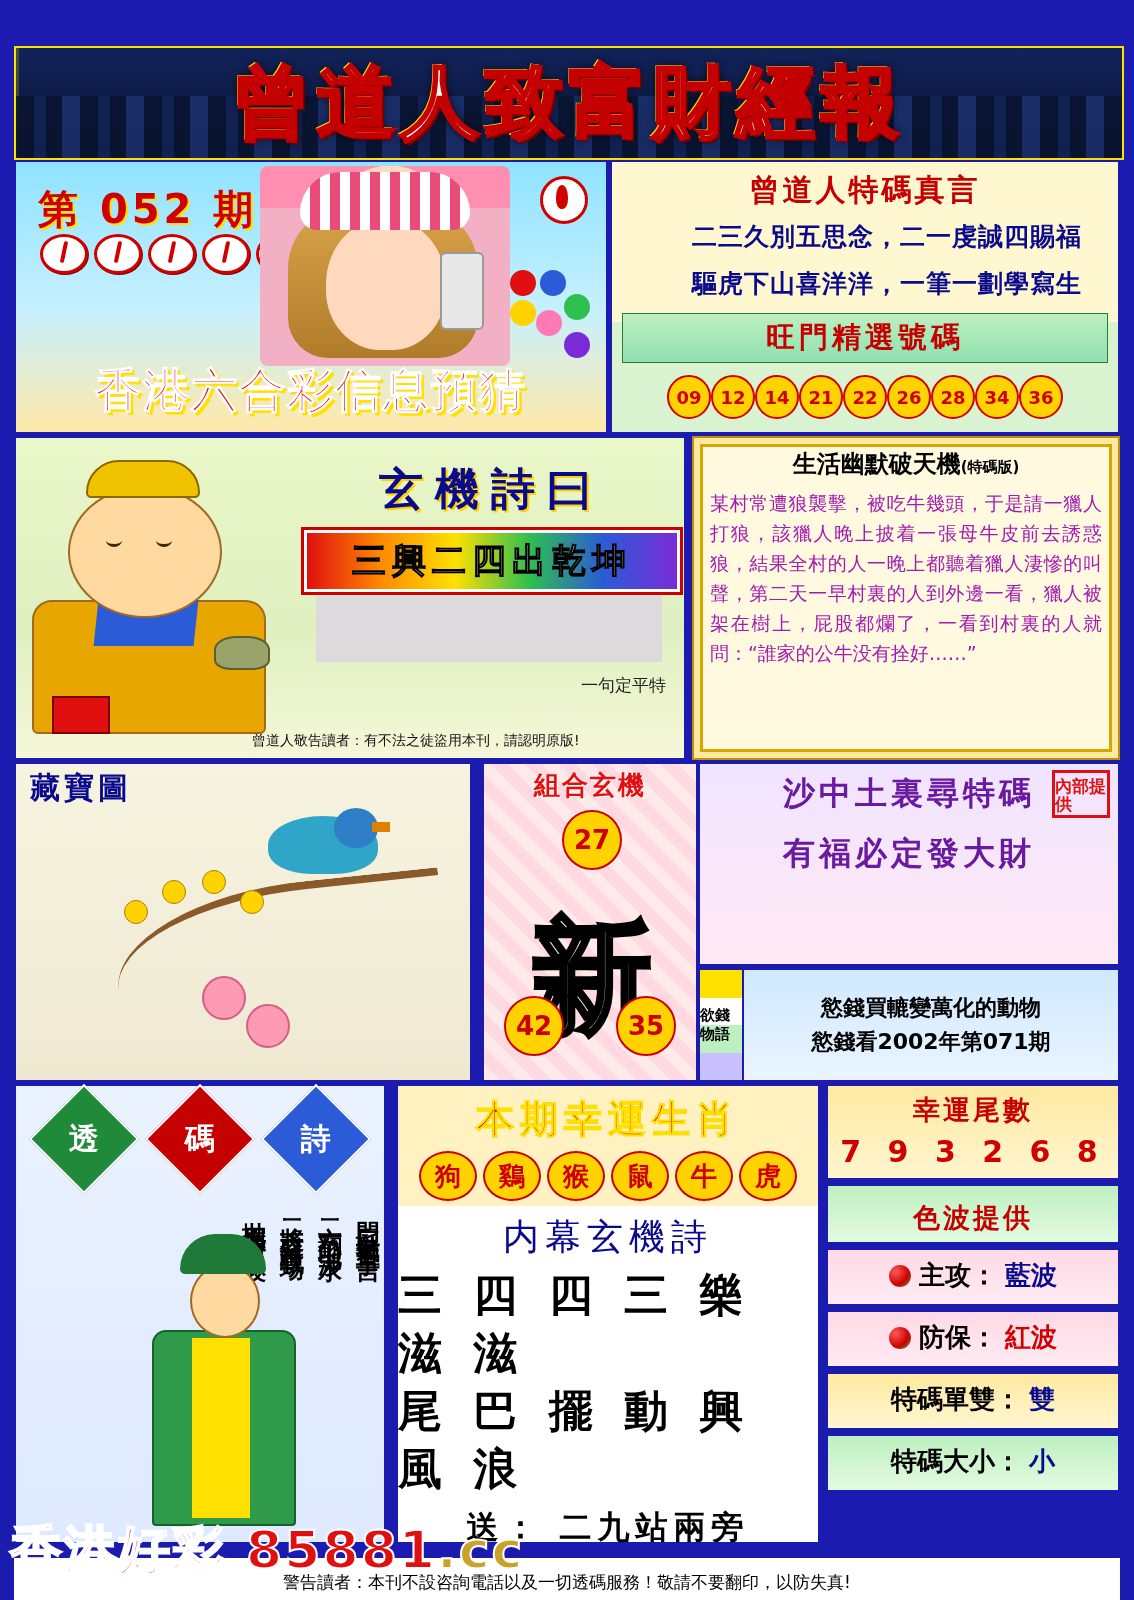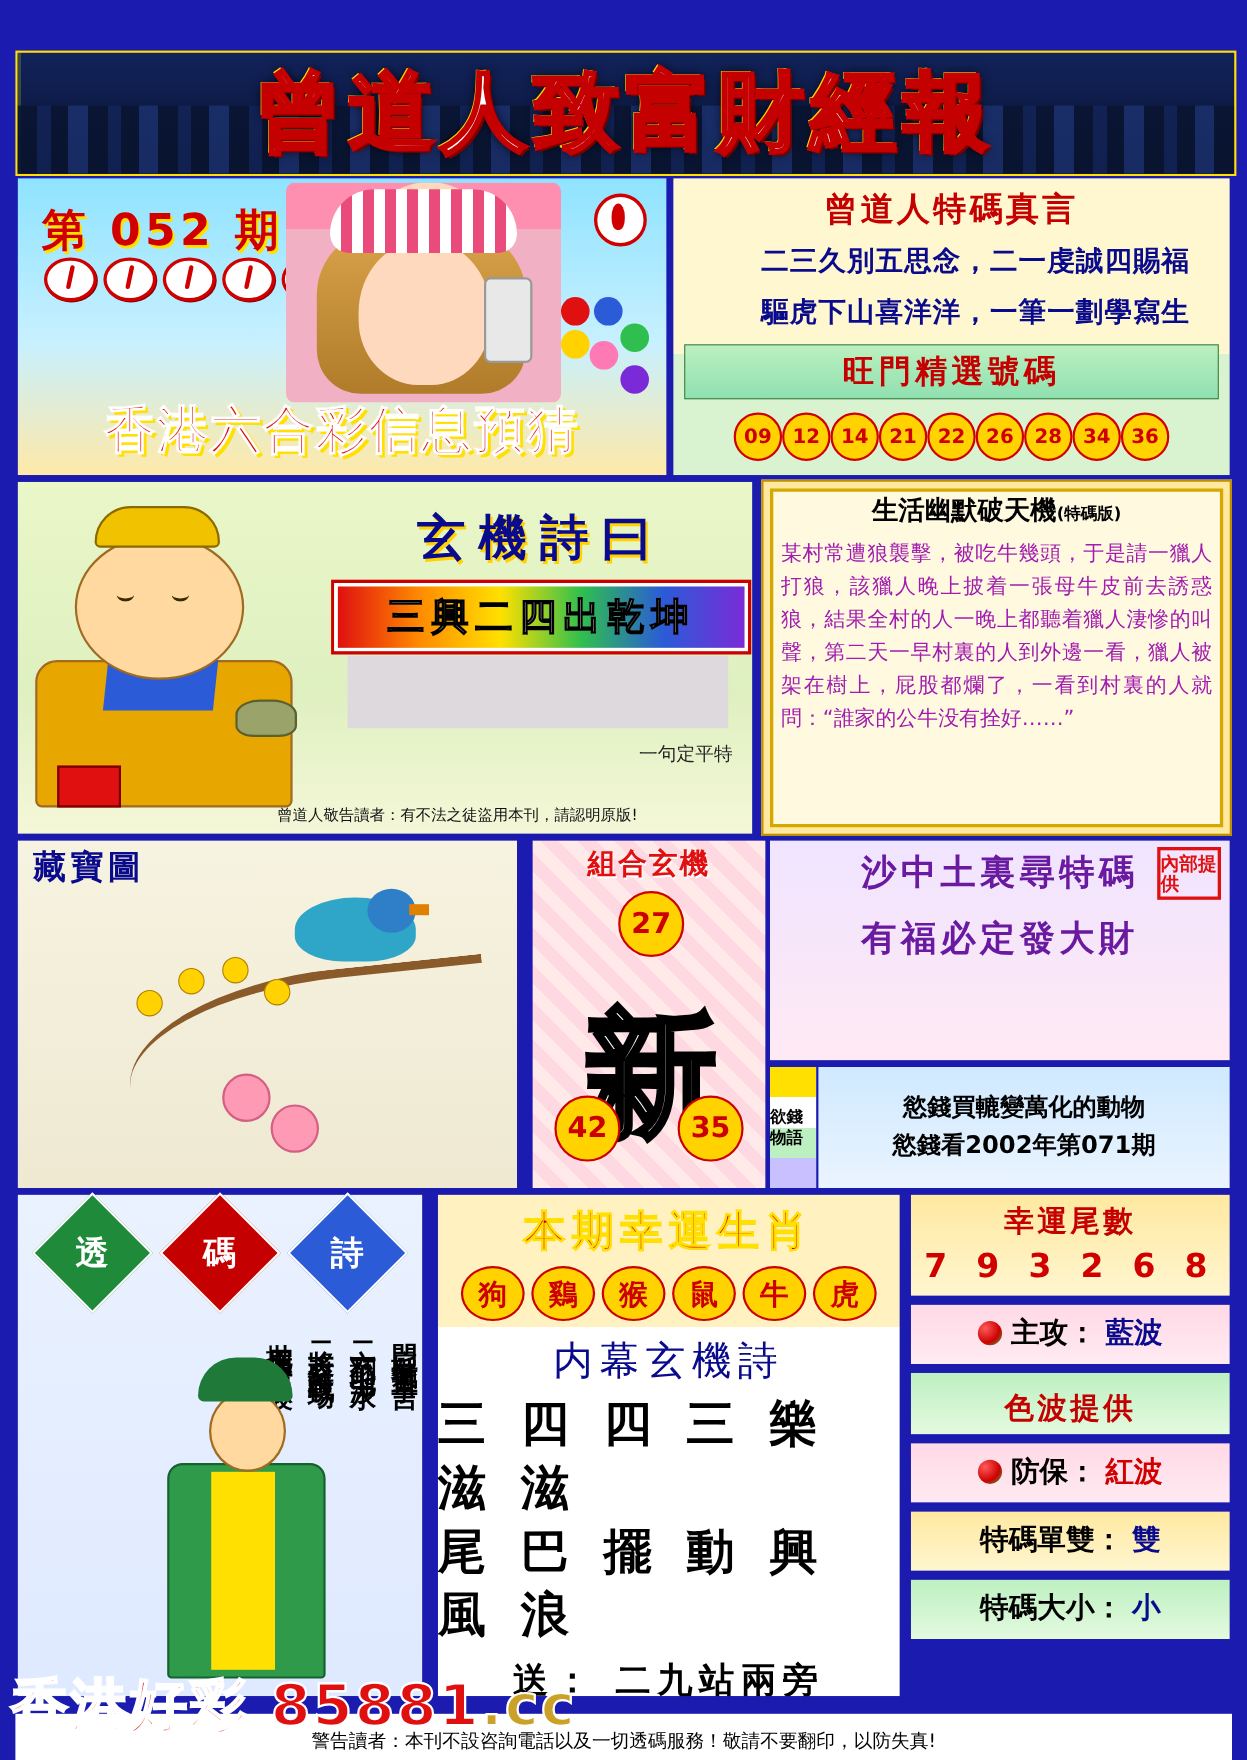--- a/index.html
+++ b/index.html
@@ -432,30 +432,30 @@
       <div class="cbPoem">三 四 四 三 樂 滋 滋</div>
       <div class="cbPoem">尾 巴 擺 動 興 風 浪</div>
       <div class="cbSend">送： 二九站兩旁</div>
     </div>
 
     <div class="rightCol">
       <div class="rcBox" style="height:96px;background:linear-gradient(180deg,#ffe9a0,#fff6d0);">
         <div class="rcTitle">幸運尾數</div>
         <div class="rcNums">7 9 3 2 6 8</div>
       </div>
+      <div class="rcBox" style="height:60px;background:linear-gradient(180deg,#bdf0c0,#e4fae0);margin-top:4px;">
+        <div class="rcTitle" style="padding:14px 0;">色波提供</div>
+      </div>
       <div class="rcBox" style="height:58px;background:linear-gradient(180deg,#ffd9e6,#ffeaf2);margin-top:4px;">
         <div class="rcRow">
           <span class="dotIcon"></span>
           <span>主攻：</span>
           <span style="color:#0a0a8c;">藍波</span>
         </div>
       </div>
-      <div class="rcBox" style="height:60px;background:linear-gradient(180deg,#bdf0c0,#e4fae0);margin-top:4px;">
-        <div class="rcTitle" style="padding:14px 0;">色波提供</div>
-      </div>
       <div class="rcBox" style="height:58px;background:linear-gradient(180deg,#ffd9e6,#ffeaf2);margin-top:4px;">
         <div class="rcRow">
           <span class="dotIcon"></span>
           <span>防保：</span>
           <span style="color:#d10000;">紅波</span>
         </div>
       </div>
       <div class="rcBox" style="height:58px;background:linear-gradient(180deg,#ffe9a0,#fff6d0);margin-top:4px;">
         <div class="rcRow">
           <span>特碼單雙：</span>

